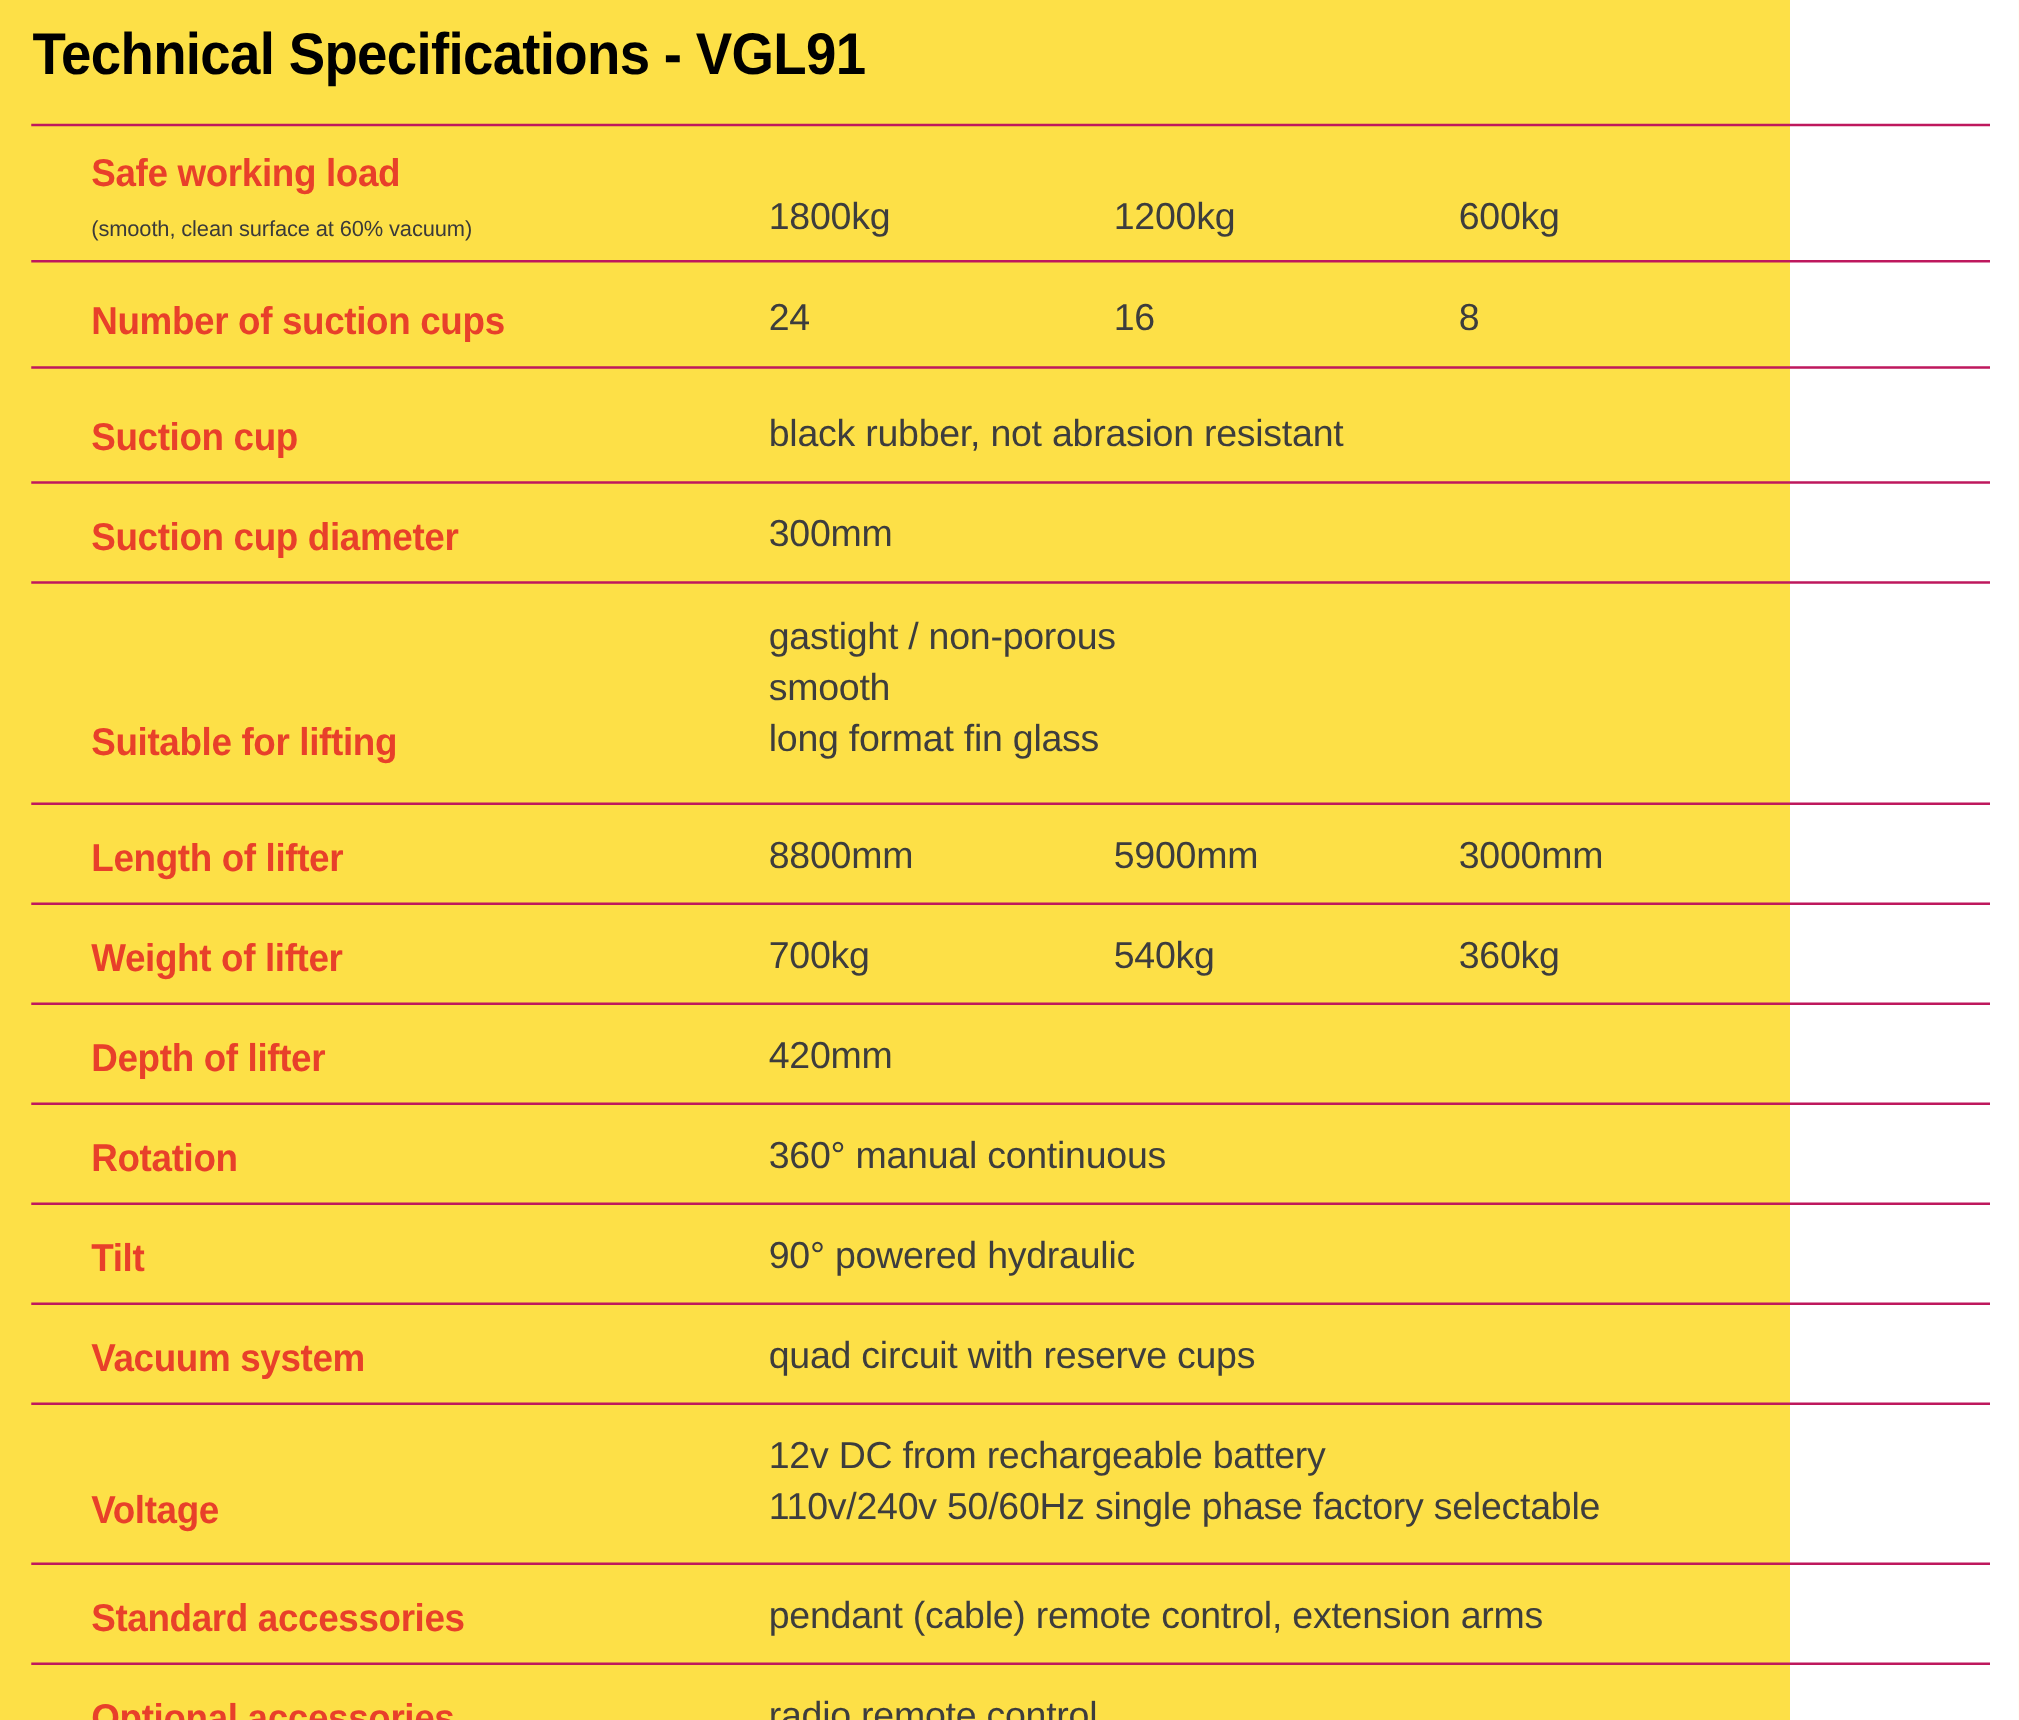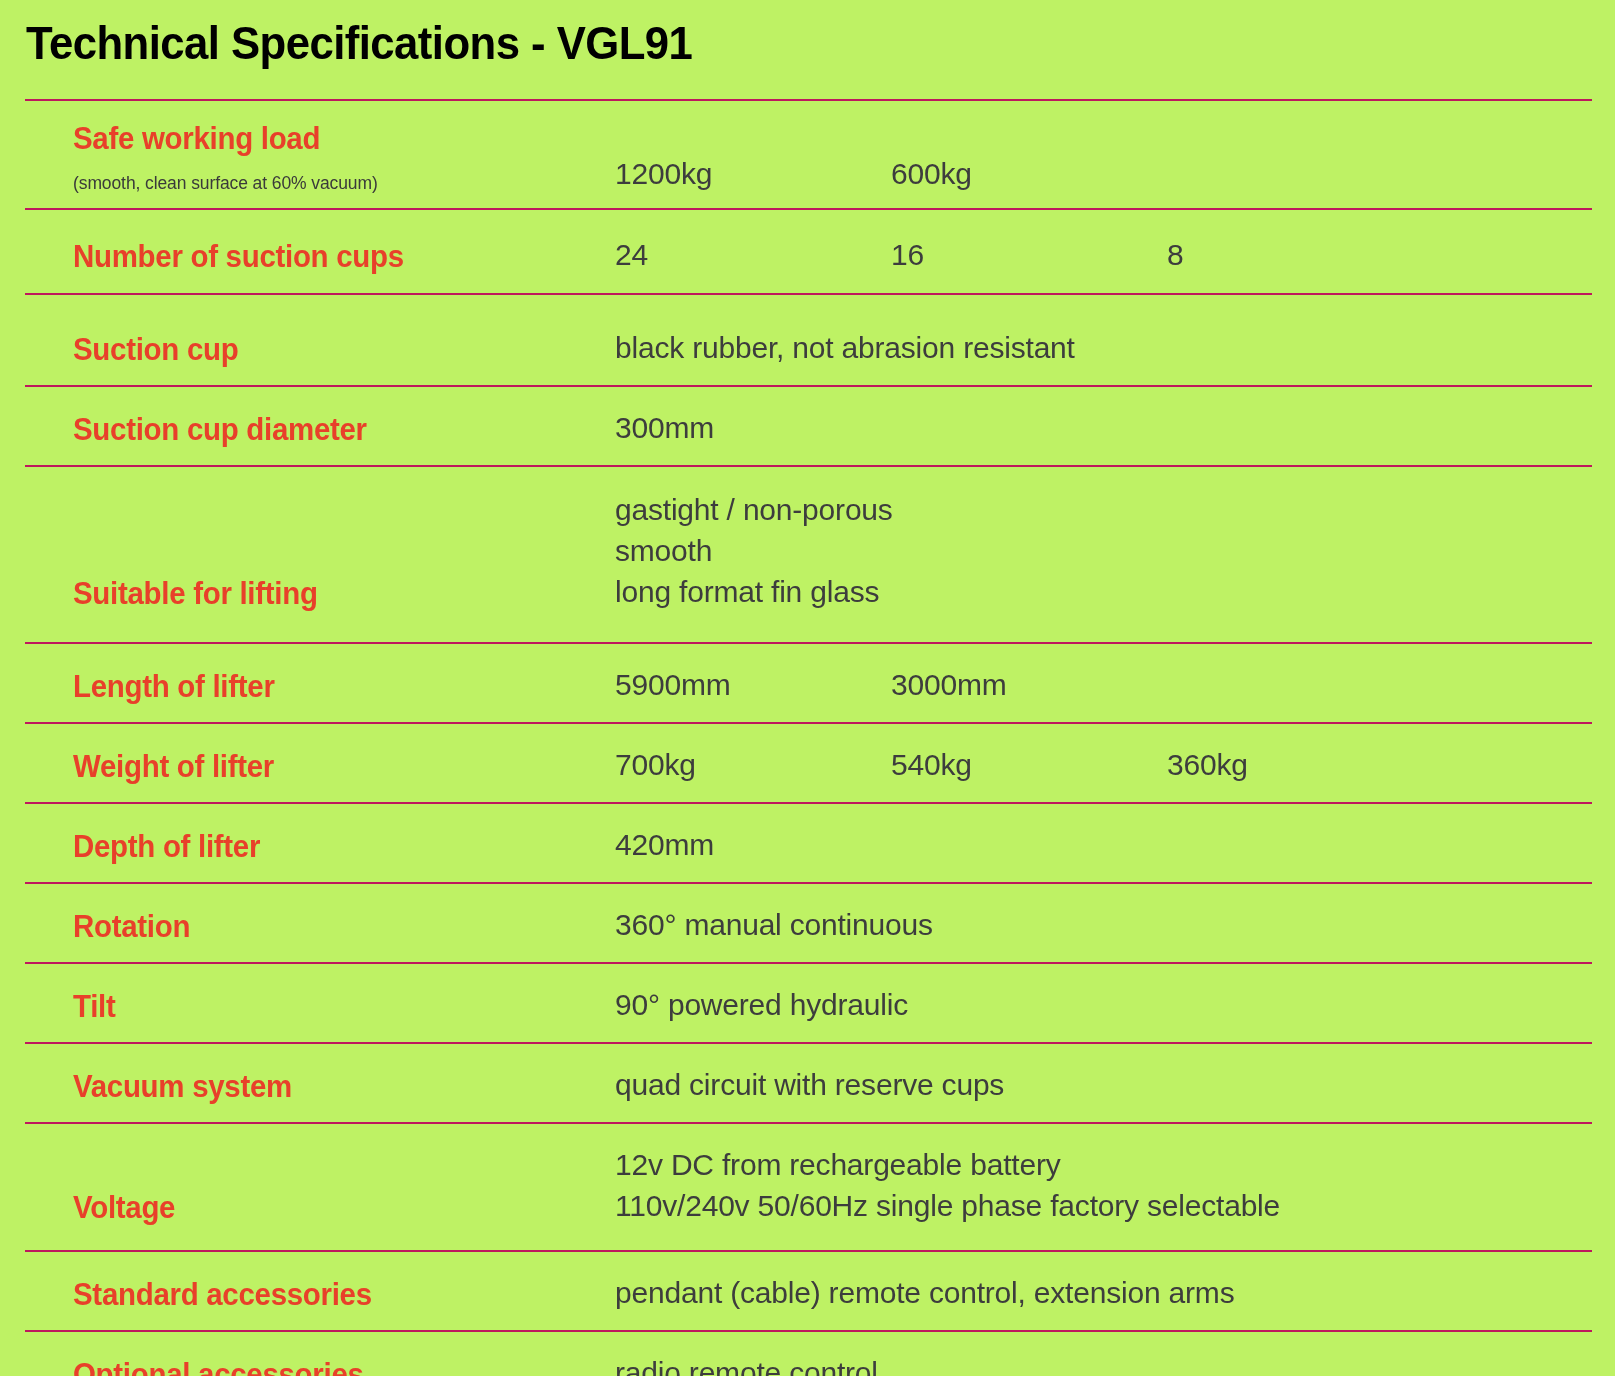--- a/index.html
+++ b/index.html
@@ -10,23 +10,23 @@
   }
   body {
     width: 1615px;
     height: 1376px;
     font-family: "Liberation Sans", "DejaVu Sans", sans-serif;
     overflow: hidden;
   }
 
   .page {
     position: relative;
-    width: 1615px;
+    width: 1432px;
     height: 1376px;
-    background: #bef264;
+    background: #fde047;
     padding: 0;
   }
 
   
   .doc-title {
     position: absolute;
     left: 26px;
     top: 14px;
     font-size: 47px;
     line-height: 58px;
@@ -153,20 +153,21 @@
   <div class="doc-title">Technical Specifications - VGL91</div>
 
   <div class="spec-table">
 
     <div class="spec-row r-swl">
       <div class="label-cell">
         <div class="label-main">Safe working load</div>
         <div class="label-sub">(smooth, clean surface at 60% vacuum)</div>
       </div>
       <div class="value-cell cols">
+        <div class="value-col">1800kg</div>
         <div class="value-col">1200kg</div>
         <div class="value-col">600kg</div>
       </div>
     </div>
 
     <div class="spec-row r-cups">
       <div class="label-cell">
         <div class="label-main">Number of suction cups</div>
       </div>
       <div class="value-cell cols">
@@ -203,20 +204,21 @@
         <div class="value-line">smooth</div>
         <div class="value-line">long format fin glass</div>
       </div>
     </div>
 
     <div class="spec-row r-len">
       <div class="label-cell">
         <div class="label-main">Length of lifter</div>
       </div>
       <div class="value-cell cols">
+        <div class="value-col">8800mm</div>
         <div class="value-col">5900mm</div>
         <div class="value-col">3000mm</div>
       </div>
     </div>
 
     <div class="spec-row r-wt">
       <div class="label-cell">
         <div class="label-main">Weight of lifter</div>
       </div>
       <div class="value-cell cols">

